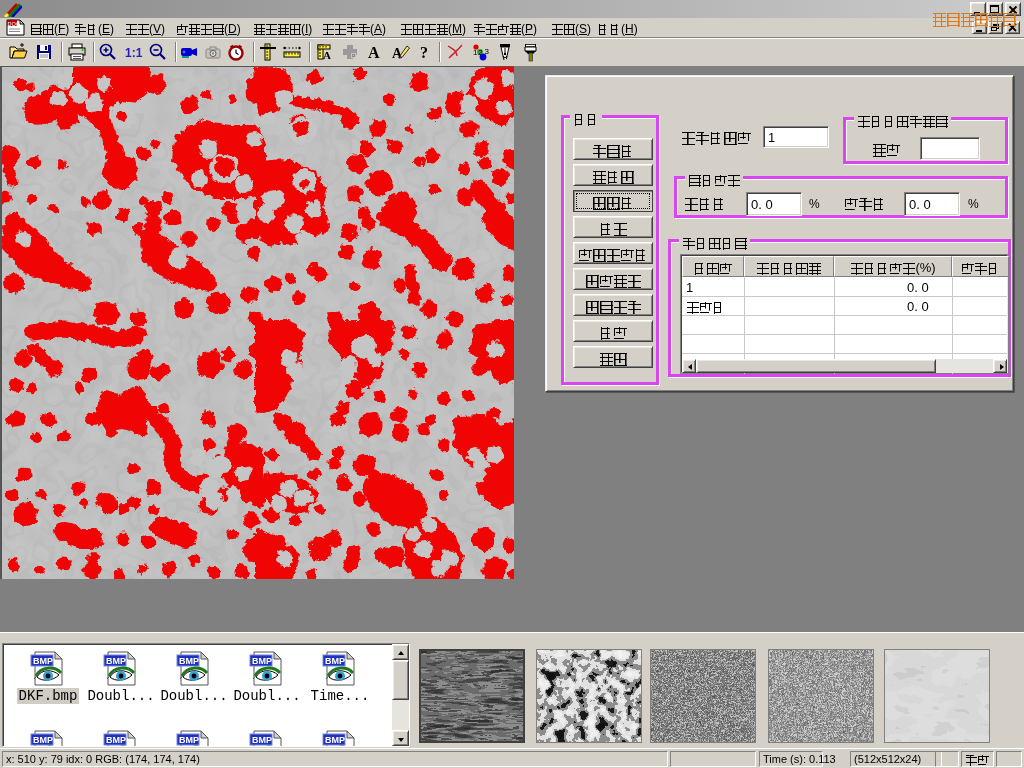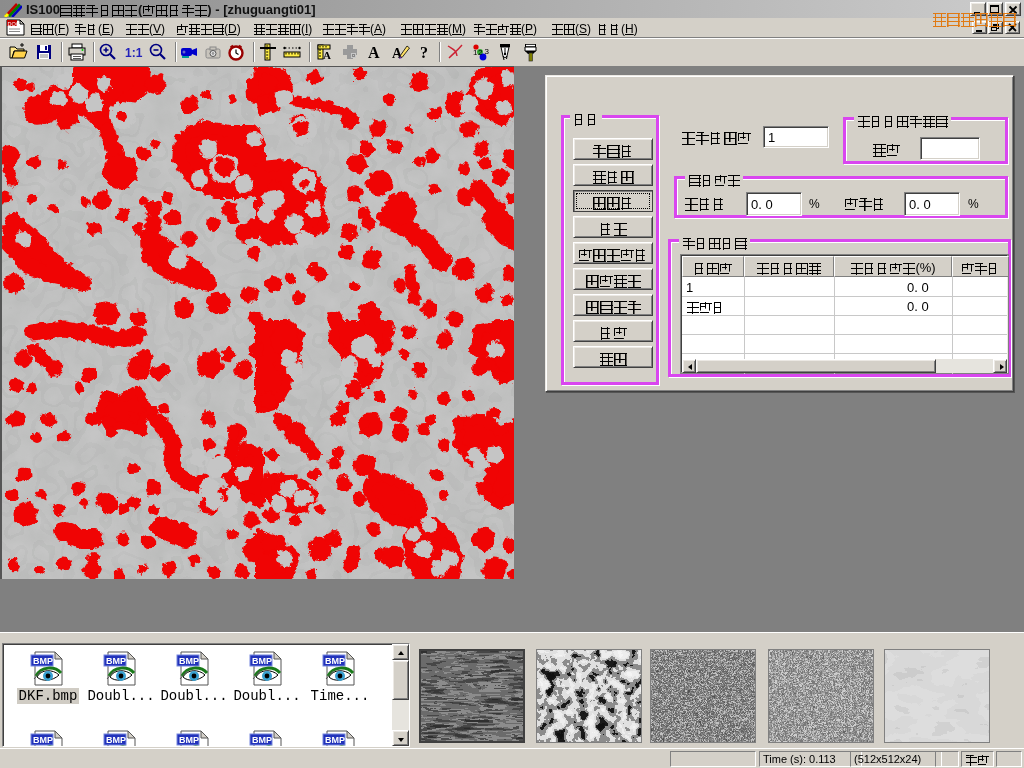--- a/index.html
+++ b/index.html
@@ -40,21 +40,20 @@
 </style></head><body>
 <div class="abs titlebar">
 <svg class="abs" style="left:4px;top:1px" width="18" height="16" viewBox="0 0 18 16">
       <g stroke-width="2.6" fill="none">
         <path d="M2 15 L13 3" stroke="#c00000"></path>
         <path d="M5 15.5 L16 3.5" stroke="#008000"></path>
         <path d="M8 16 L18 5" stroke="#0000c0"></path>
         <path d="M1 16 L4 13" stroke="#ffff00" stroke-width="3"></path>
       </g>
     </svg>
-<b style="font-size:13px;color:#111;position:absolute;left:26px;top:2px">IS100<i class="z z3 s13"></i><i class="z z5 s13"></i><i class="z z4 s13"></i><i class="z z6 s13"></i><i class="z z2 s13"></i><i class="z z1 s13"></i>(<i class="z z7 s13"></i><i class="z z2 s13"></i><i class="z z6 s13"></i><i class="z z4 s13"></i><i class="z z1 s13"></i>) - [zhuguangti01]</b>
 <div class="abs btn3" style="left:970px;top:2px;width:16px;height:14px">
       <div class="abs" style="left:3px;top:9px;width:6px;height:2px;background:#000"></div>
     </div>
 <div class="abs btn3" style="left:987px;top:2px;width:16px;height:14px">
       <div class="abs" style="left:2px;top:2px;width:9px;height:8px;border:1px solid #000;border-top:2px solid #000"></div>
     </div>
 <div class="abs btn3" style="left:1005px;top:2px;width:16px;height:14px">
       <svg width="12" height="12" style="position:absolute;left:1px;top:1px">
         <path d="M2.5 2.5 L9.5 9.5 M9.5 2.5 L2.5 9.5" stroke="#000" stroke-width="1.8"></path>
       </svg>
@@ -790,18 +789,19 @@
 <div class="abs" style="left:650px;top:649px;width:106px;height:94px;border:1px solid #808080;overflow:hidden"><svg width="104" height="92">
       <rect width="104" height="92" filter="url(#f3)"></rect>
     </svg></div>
 <div class="abs" style="left:768px;top:649px;width:106px;height:94px;border:1px solid #808080;overflow:hidden"><svg width="104" height="92">
       <rect width="104" height="92" filter="url(#f4)"></rect>
     </svg></div>
 <div class="abs" style="left:884px;top:649px;width:106px;height:94px;border:1px solid #808080;overflow:hidden"><svg width="104" height="92">
       <rect width="104" height="92" filter="url(#f5)"></rect>
     </svg></div>
 <div class="abs" style="left:0;top:748px;width:1024px;height:20px;background:#d4d0c8;border-top:1px solid #fff">
+    <div class="sbcell" style="left:2px;width:666px">x: 510 y: 79  idx: 0  RGB: (174, 174, 174)</div>
     <div class="sbcell" style="left:670px;width:86px"></div>
-    <div class="sbcell" style="left:759px;width:103px">Time (s): 0.113</div>
+    <div class="sbcell" style="left:759px;width:64px">Time (s): 0.113</div>
     <div class="sbcell" style="left:850px;width:92px">(512x512x24)</div>
     <div class="sbcell" style="left:935px;width:24px"></div>
     <div class="sbcell" style="left:961px;width:33px"><i class="z z4 s12"></i><i class="z z7 s12"></i></div>
     <div class="sbcell" style="left:996px;width:26px"></div>
   </div>
 </body></html>

